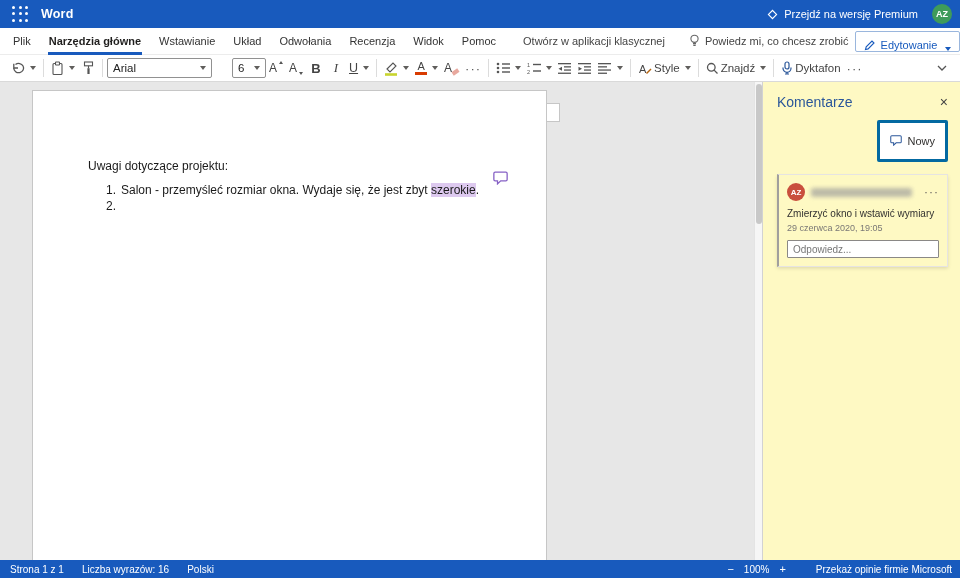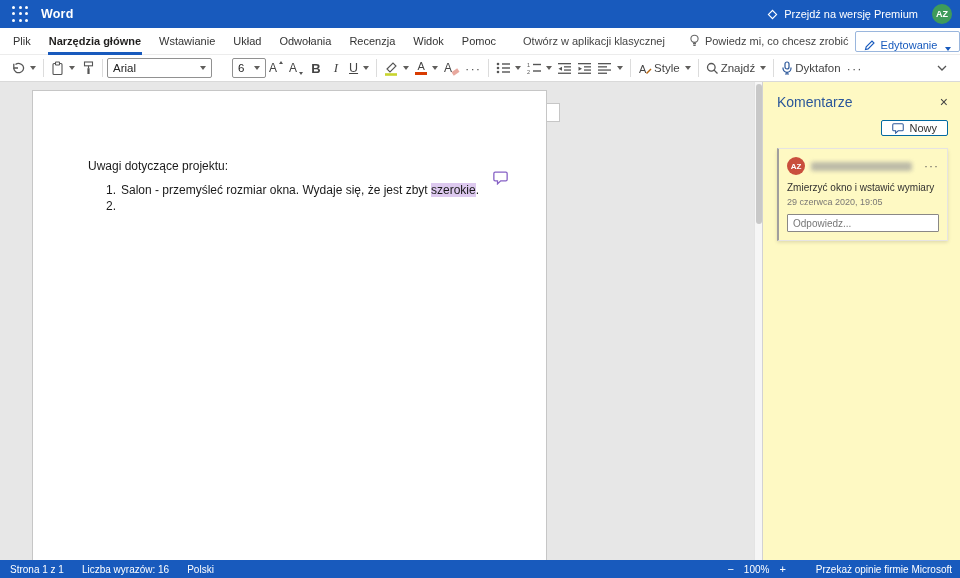--- a/index.html
+++ b/index.html
@@ -60,21 +60,21 @@
   .side-box { position:absolute; left:546px; top:21px; width:14px; height:19px; background:#fff; border:1px solid #c6c6c6; z-index:2; }
   .vscroll { position:absolute; right:0; top:0; bottom:0; width:8px; background:#f6f6f6; border-left:1px solid #e4e4e4; cursor:pointer; }
   .vscroll .thumb { position:absolute; top:2px; left:1px; width:6px; height:140px; background:#c8c8c8; border-radius:3px; }
 
   
   .comments { width:198px; flex:0 0 198px; background:#fef9c3; border-left:1px solid #d2d2d2; padding:12px 12px 0 14px; font-size:11px; color:#323130; }
   .c-head { display:flex; align-items:center; justify-content:space-between; }
   .c-title { font-size:14px; color:#2b579a; }
   .c-close { font-size:14px; color:#444; cursor:pointer; line-height:14px; }
   .c-newrow { display:flex; justify-content:flex-end; margin-top:10px; }
-  .btn-new { display:flex; align-items:center; gap:5px; border:1px solid #0369a1; border-radius:2px; background:#fff; padding:1px 10px; font-size:11px; color:#323130; cursor:pointer; }
+  .btn-new { display:flex; gap:5px; border:3px solid #0369a1; border-radius:2px; background:#fff; padding:12px 10px; font-size:11px; color:#323130; cursor:pointer; }
   .card { margin-top:12px; border:1px solid #e6e4e2; border-left:2px solid #a19f9d; box-shadow:0 1.6px 3.6px rgba(0,0,0,.13); padding:8px; cursor:pointer; }
   .card-head { display:flex; align-items:center; gap:6px; }
   .c-avatar { width:18px; height:18px; border-radius:50%; background:#c94f3d; color:#fff; font-size:8px; font-weight:bold; display:flex; align-items:center; justify-content:center; flex:0 0 18px; }
   .name-blur { flex:1; height:9px; background:#9a9a9a; border-radius:2px; filter:blur(2px); opacity:.65; margin-right:6px; }
   .card-more { color:#605e5c; font-size:12px; letter-spacing:1px; cursor:pointer; }
   .card-text { margin-top:6px; font-size:10px; line-height:13px; }
   .card-date { margin-top:3px; font-size:9px; color:#797775; }
   .reply { margin-top:7px; width:100%; height:18px; border:1px solid #8a8886; border-radius:1px; font-size:10px; padding:1px 5px; font-family:"Liberation Sans", sans-serif; color:#444; }
   .reply::placeholder { color:#777; }
 

